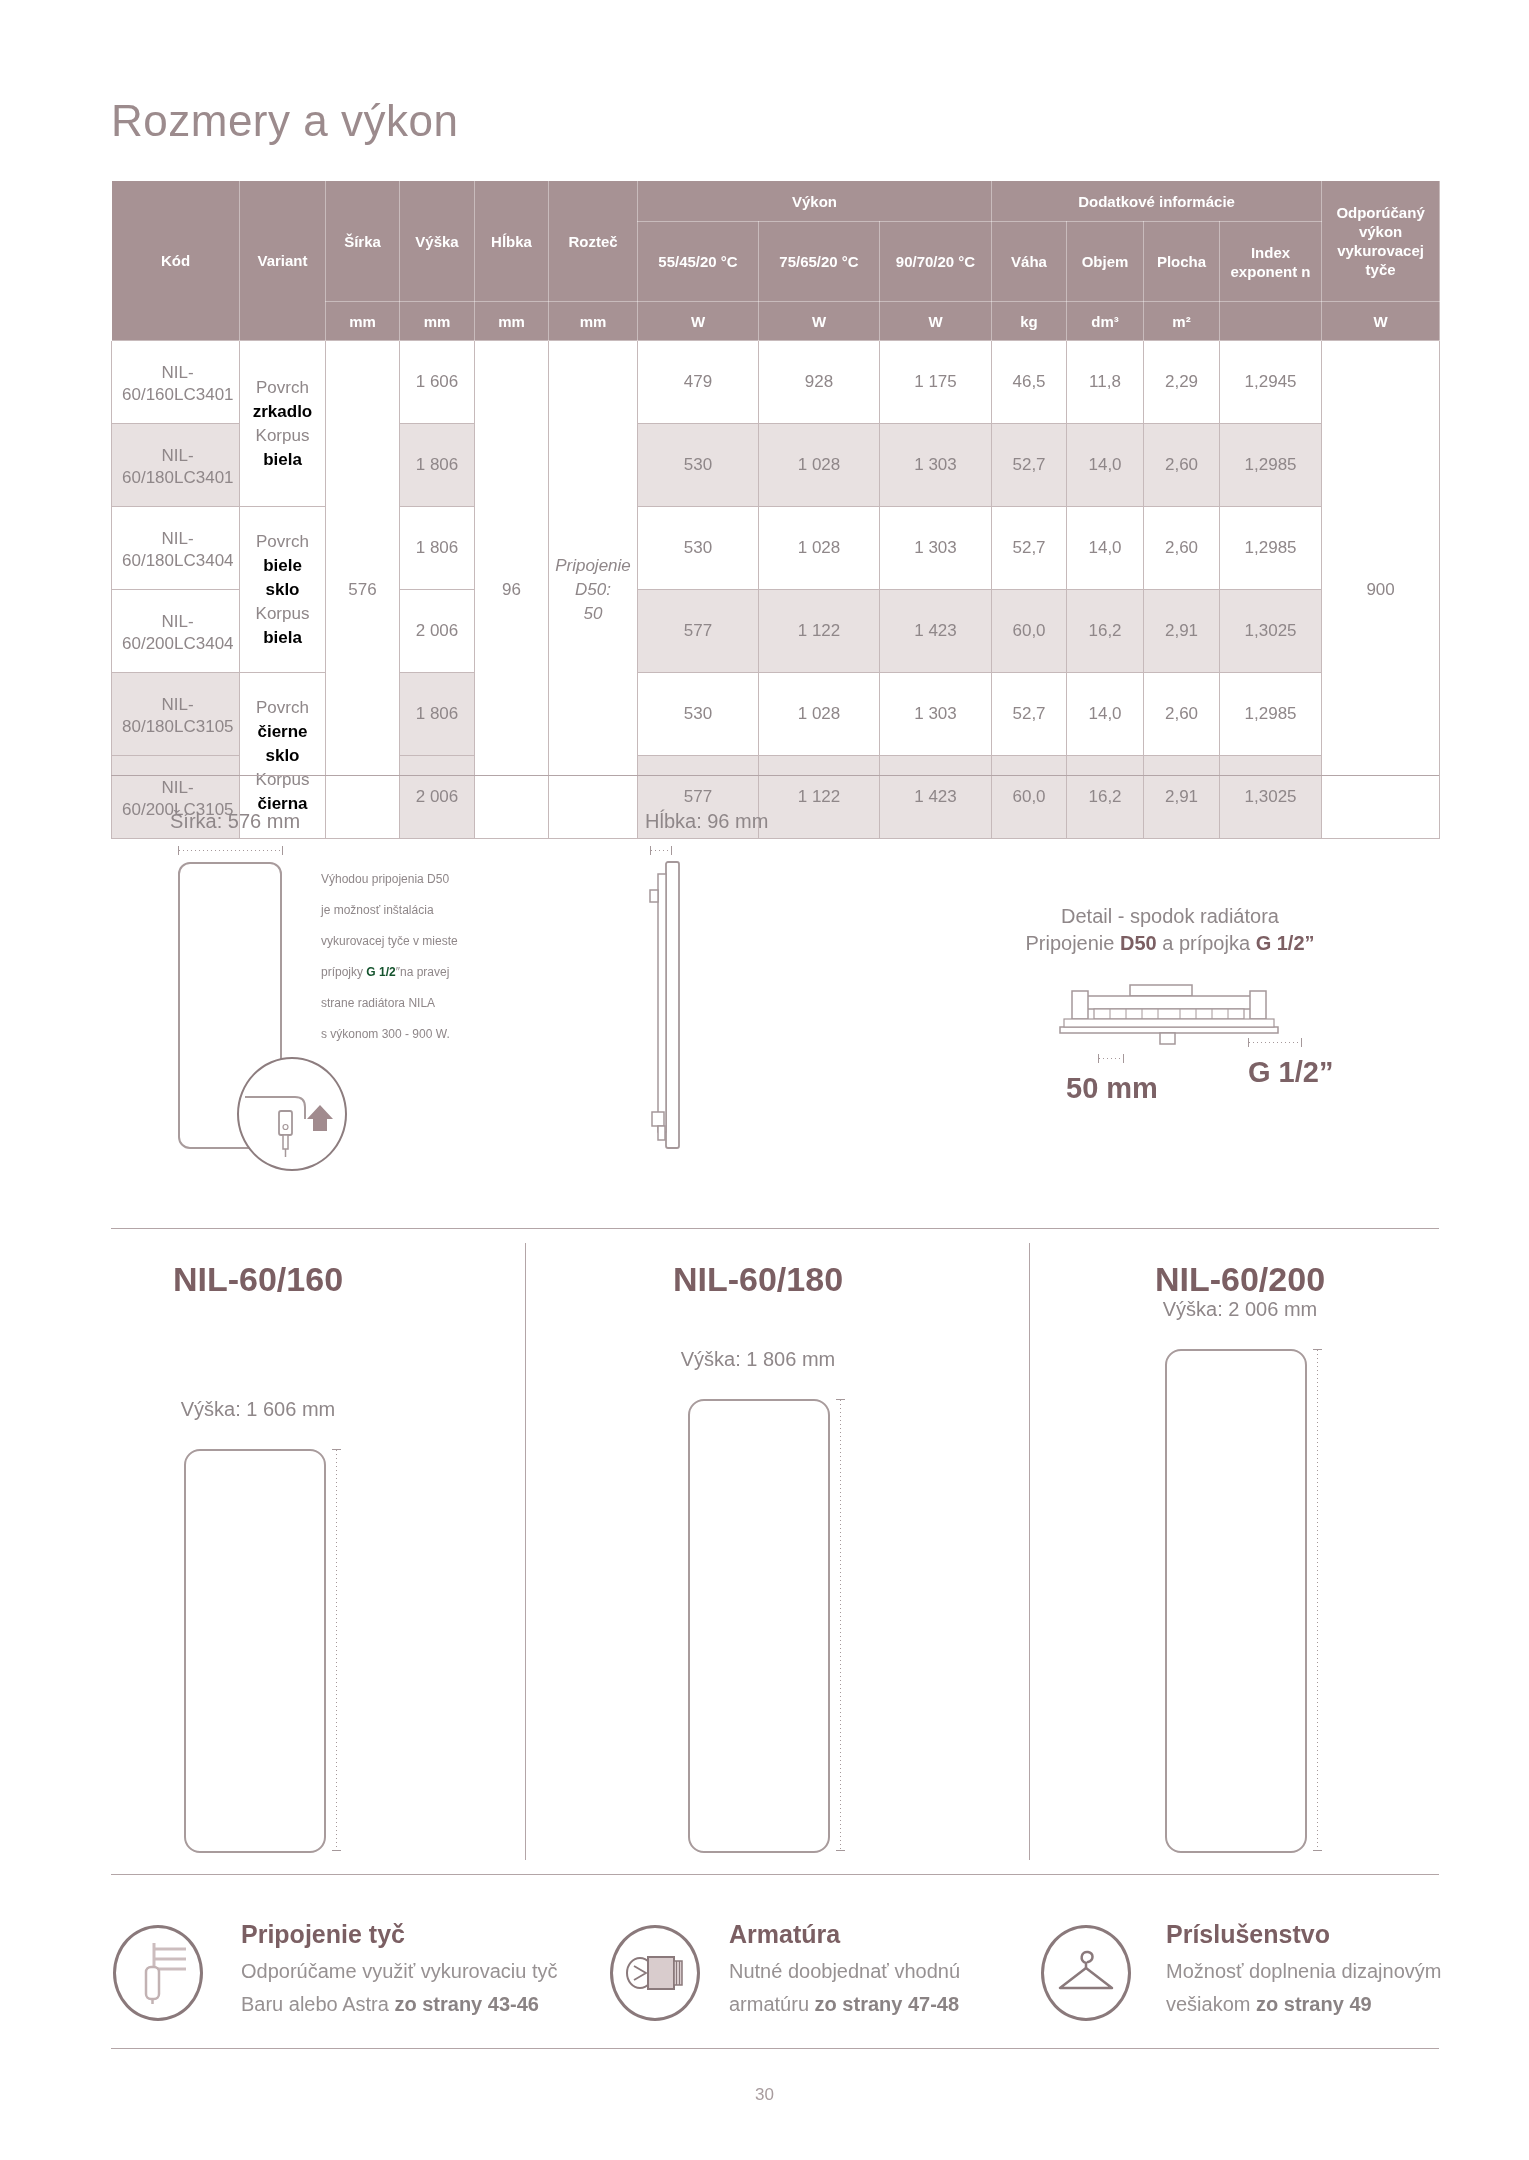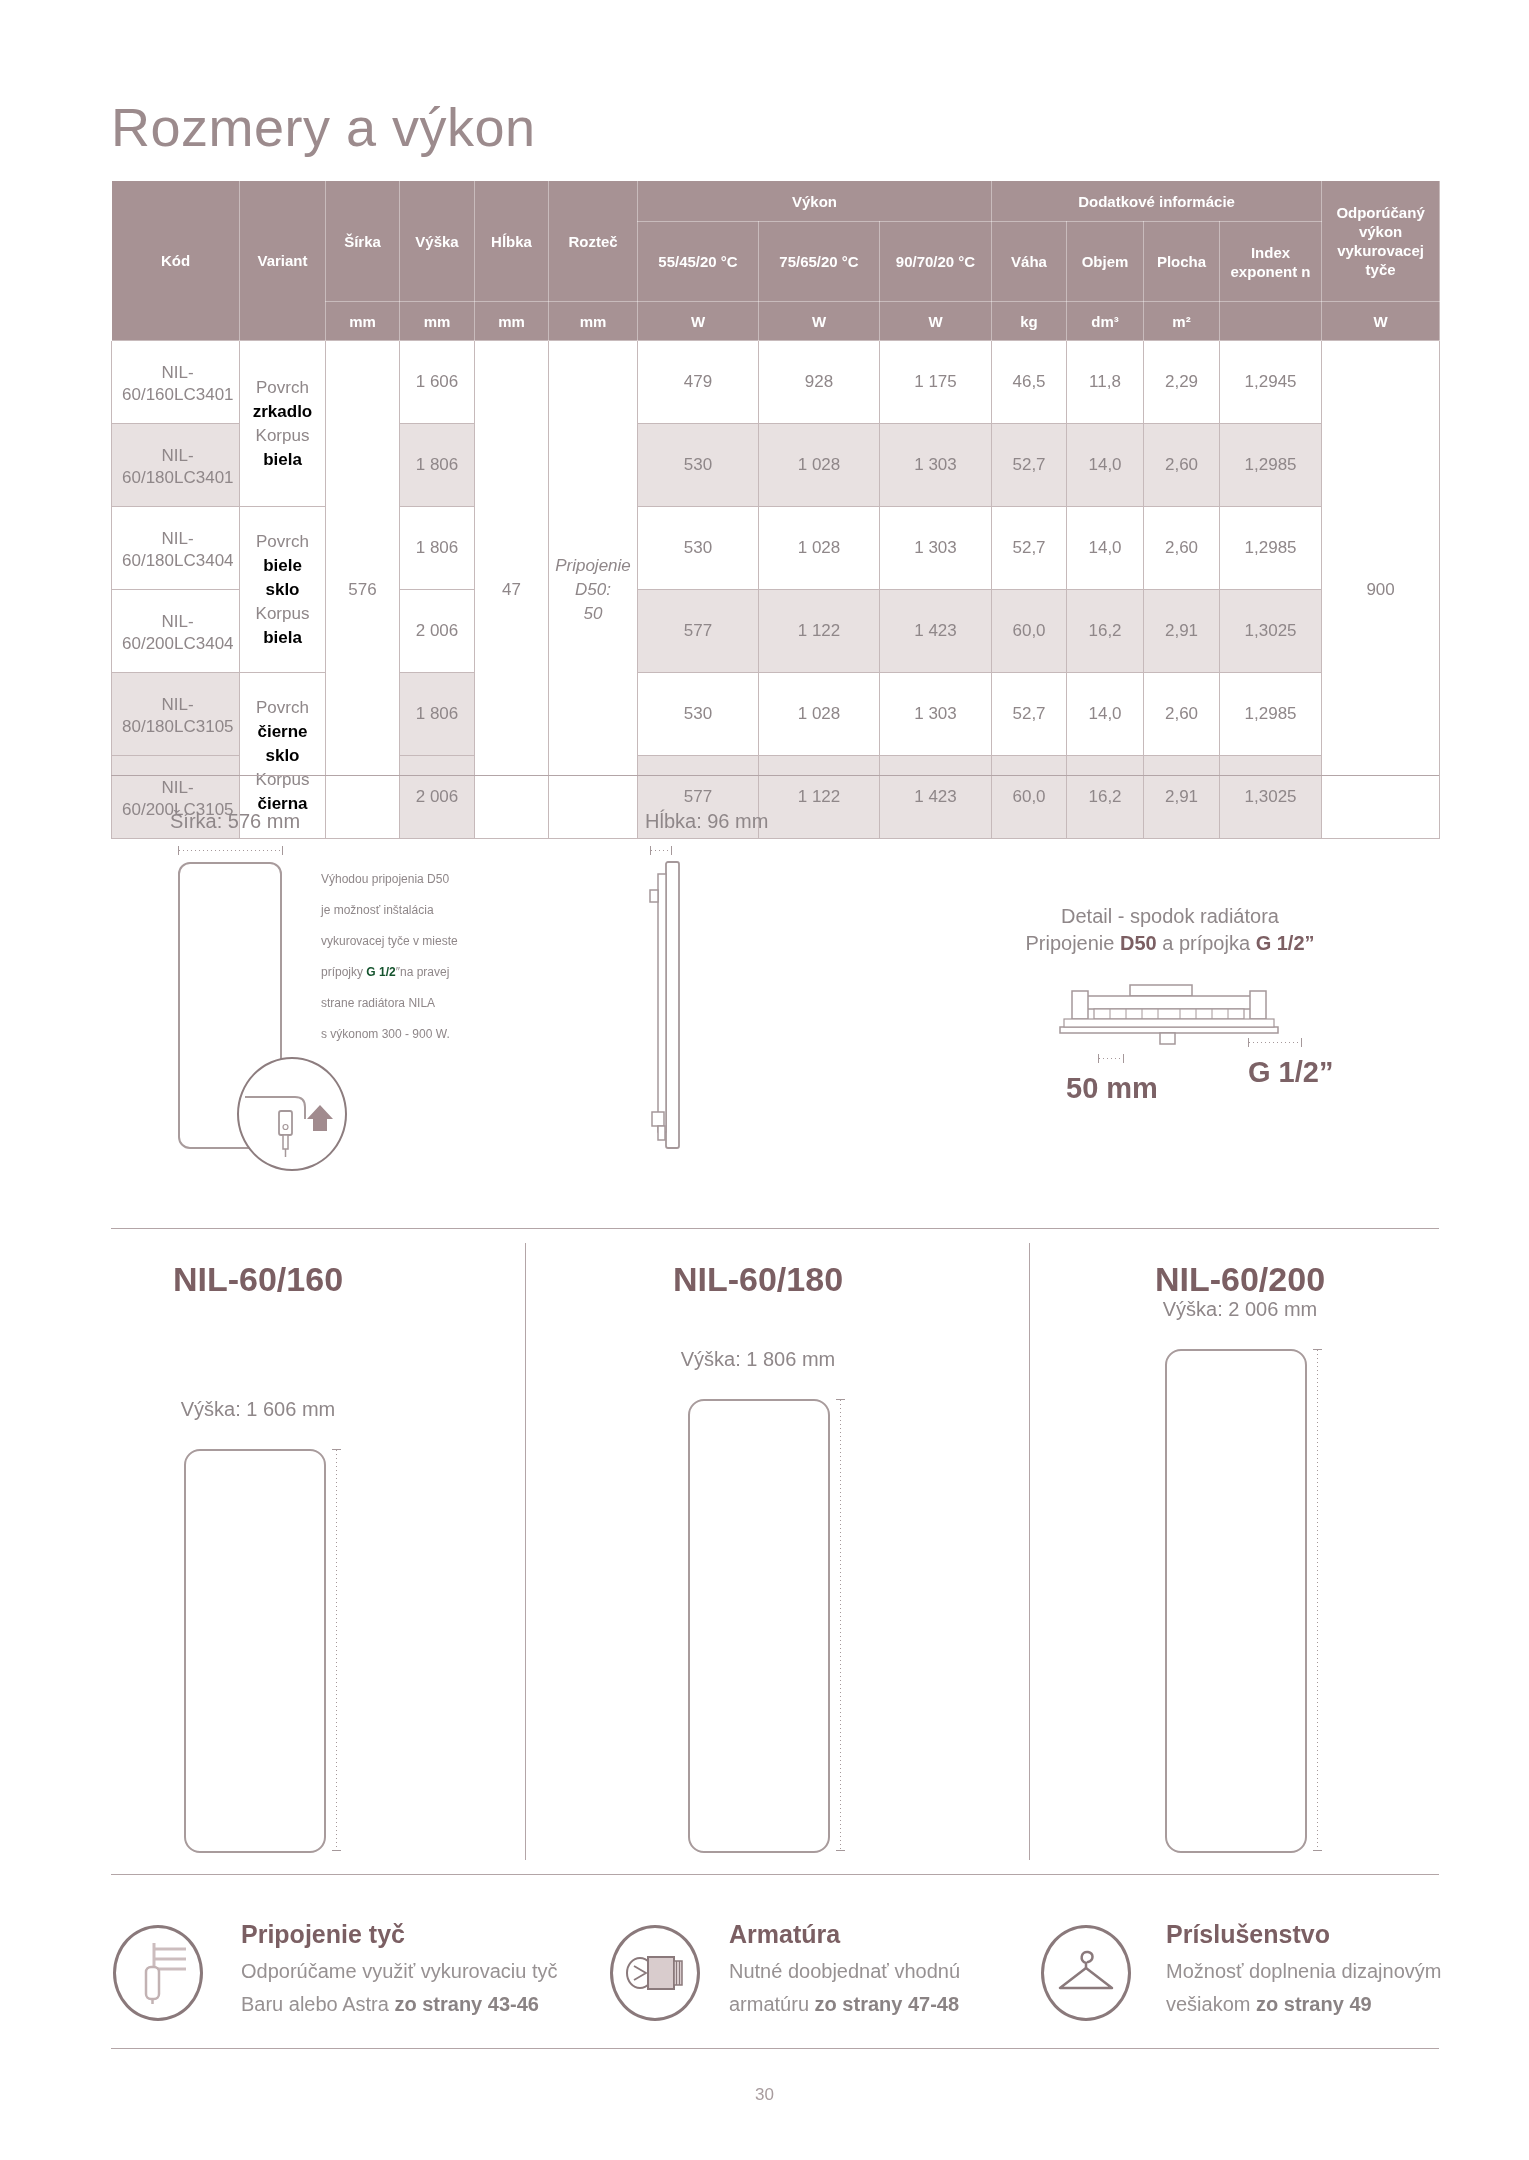--- a/index.html
+++ b/index.html
@@ -1,19 +1,19 @@
 <!DOCTYPE html>
 <html><head>
 <meta charset="utf-8">
 <style>
   html,body{margin:0;padding:0;background:#fff;}
   #page{position:relative;width:1529px;height:2160px;background:#fff;overflow:hidden;
         font-family:"Liberation Sans",sans-serif;color:#8f8789;}
   
-  .page-title{position:absolute;left:111px;top:96px;font-size:54px;font-weight:400;
+  .page-title{position:absolute;left:111px;top:96px;font-size:44px;font-weight:400;
               color:#9c8b8d;letter-spacing:.5px;}
   
   .spec-table{position:absolute;left:111px;top:180px;border-collapse:collapse;table-layout:fixed;
               width:1328px;}
   .spec-table th,.spec-table td{padding:0;margin:0;}
   .spec-table thead th{background:#a79294;color:#fff;font-weight:bold;font-size:15px;
                        border:1px solid rgba(255,255,255,.38);text-align:center;vertical-align:middle;
                        line-height:19px;}
   .spec-table thead{border:1px solid #b7a5a7;}
   .hr-a th{height:40px;}
@@ -126,21 +126,21 @@
       <tr>
         <td class="kod">NIL-60/160LC3401</td>
         <td class="var" rowspan="2">
           <div class="vl">Povrch</div>
           <div class="vv">zrkadlo</div>
           <div class="vl">Korpus</div>
           <div class="vv">biela</div>
         </td>
         <td rowspan="6">576</td>
         <td>1 606</td>
-        <td rowspan="6">47</td>
+        <td rowspan="6">96</td>
         <td rowspan="6" class="roz">
           <div>Pripojenie</div>
           <div>D50:</div>
           <div>50</div>
         </td>
         <td>479</td>
         <td>928</td>
         <td>1 175</td>
         <td>46,5</td>
         <td>11,8</td>

